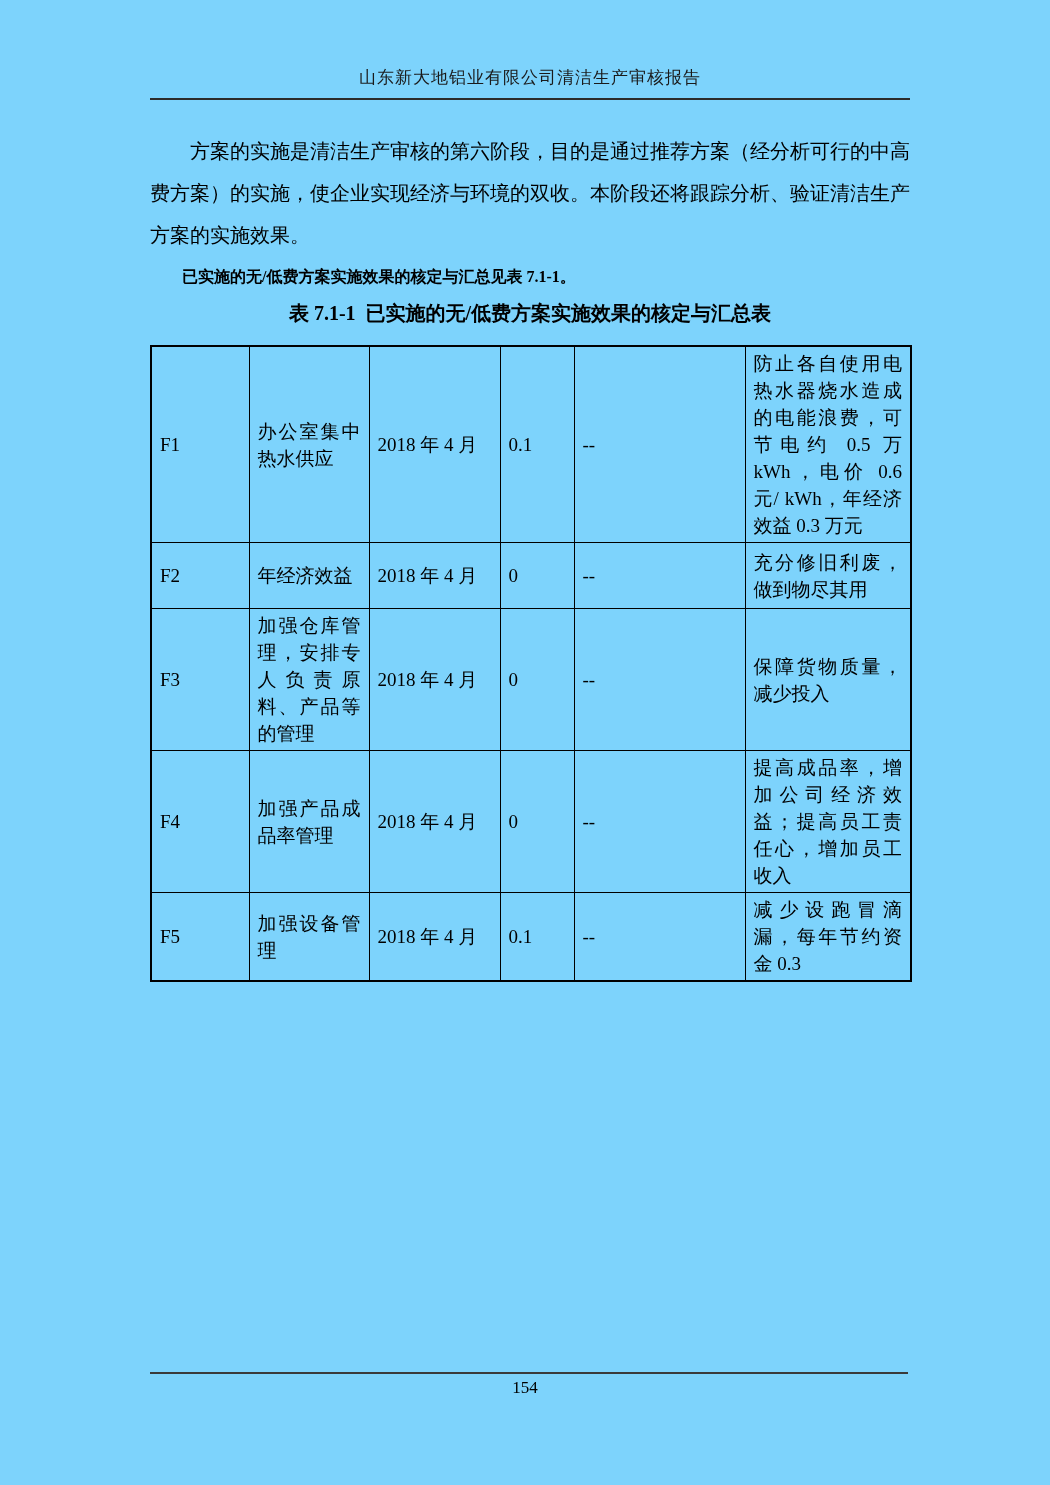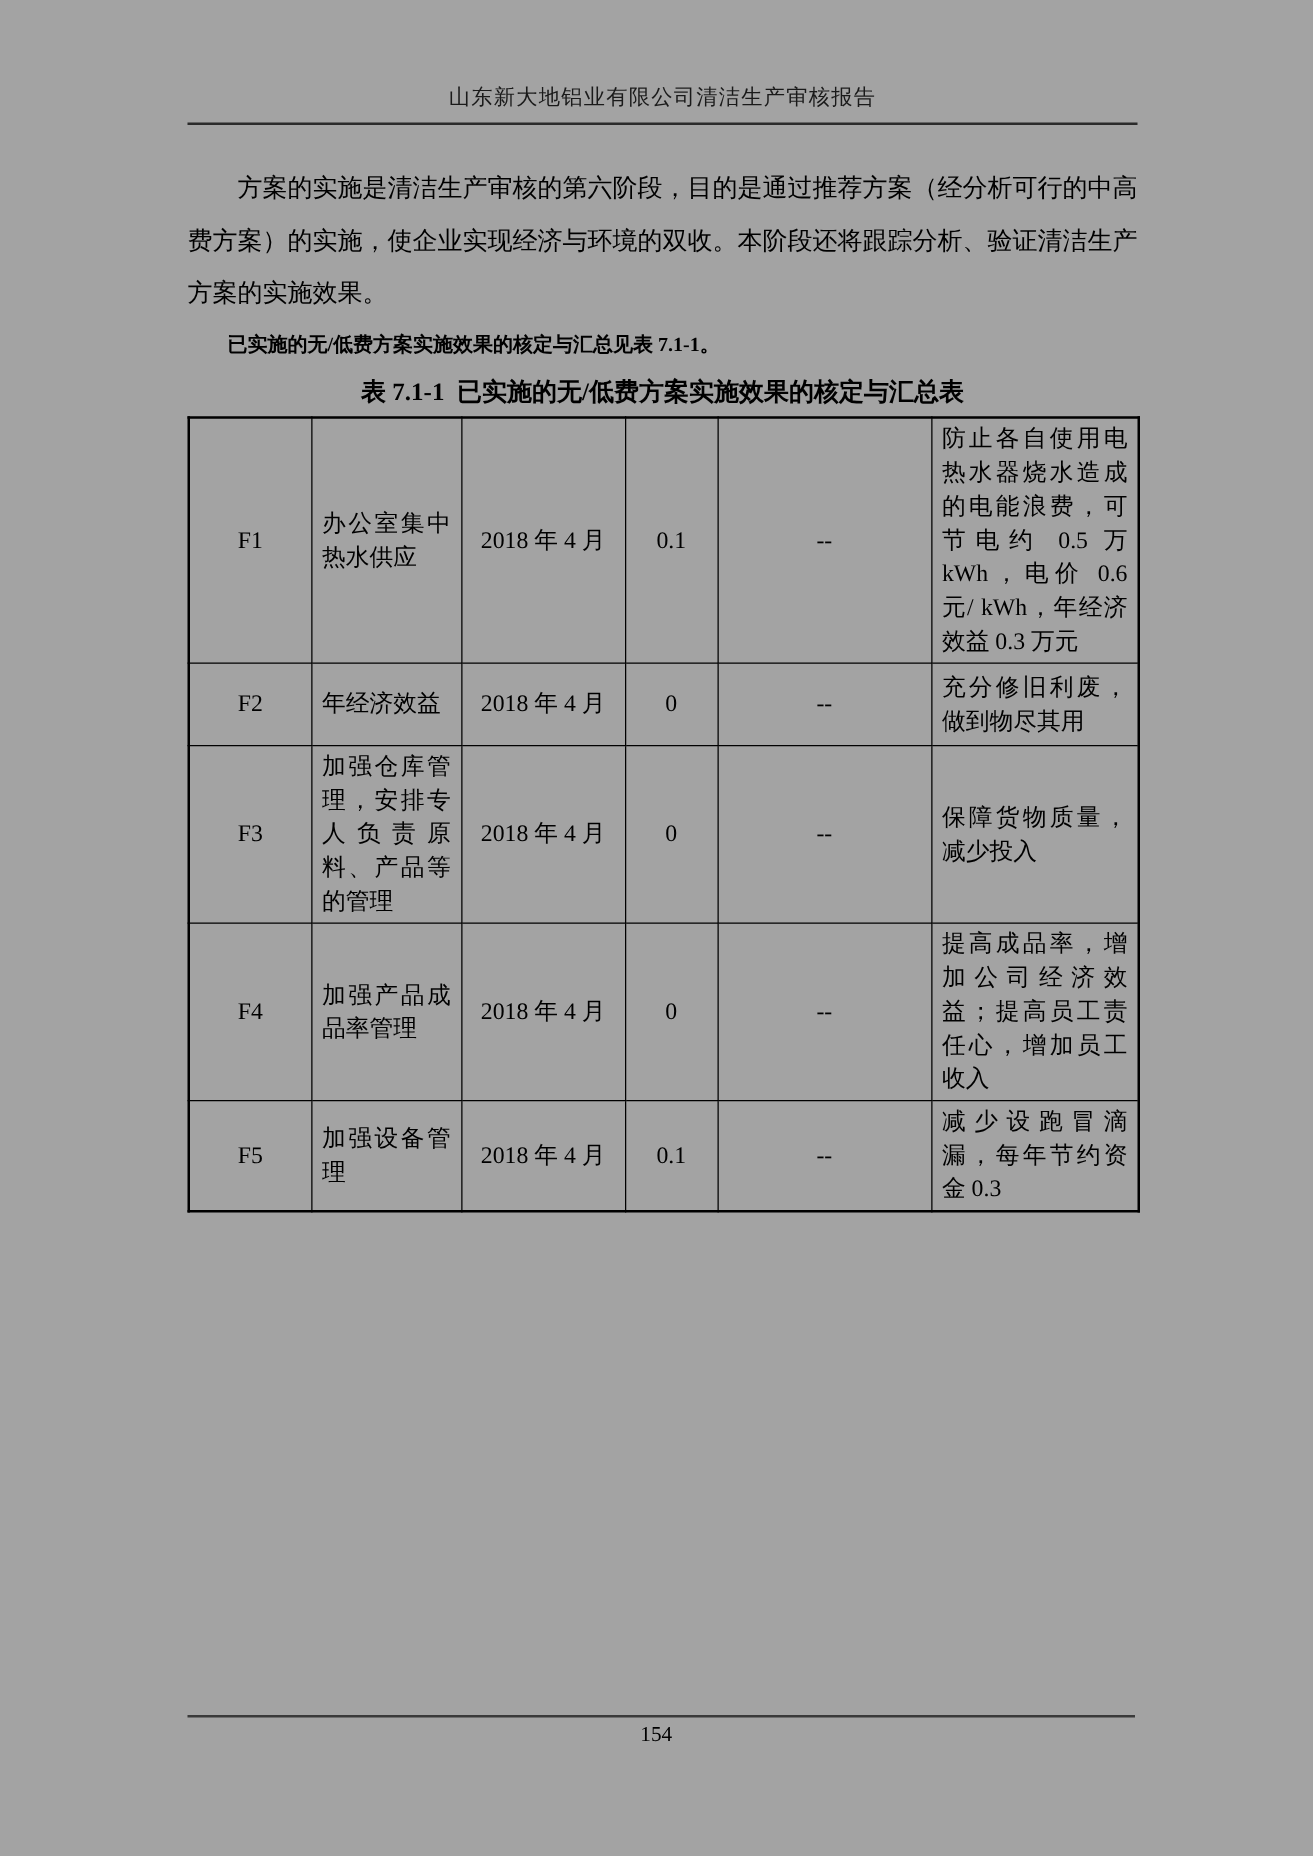--- a/index.html
+++ b/index.html
@@ -4,21 +4,21 @@
 <style>
   * { margin: 0; padding: 0; box-sizing: border-box; }
   html, body { background: #ffffff; }
   body {
     width: 1050px; height: 1485px;
     position: relative;
     font-family: "Liberation Serif", "DejaVu Serif", serif;
     color: #000;
     overflow: hidden;
   }
-  .page { position: absolute; left: 0; top: 0; width: 1050px; height: 1485px; background: #a3a3a3; }
+  .page { position: absolute; left: 0; top: 0; width: 1050px; height: 1485px; background: #7dd3fc; }
   .content { position: absolute; left: 150px; top: 0; width: 760px; }
 
   .running-header {
     padding-top: 66px;
     text-align: center;
     font-size: 17px;
     letter-spacing: 1px;
     color: #1a1a1a;
     border-bottom: 2.5px solid #2b2b2b;
     padding-bottom: 9px;
@@ -57,21 +57,21 @@
     font-weight: bold;
     text-indent: 2em;
   }
 
   .table-caption {
     margin-top: 2px;
     text-align: center;
     font-size: 20px;
     font-weight: bold;
     white-space: pre-wrap;
-    margin-bottom: 6px;
+    margin-bottom: 18px;
   }
 
   table.summary {
     border-collapse: collapse;
     table-layout: fixed;
     width: 760px;
     border: 2.2px solid #000;
   }
   table.summary th, table.summary td {
     border: 1.6px solid #000;
@@ -88,21 +88,21 @@
     white-space: pre-line;
     line-height: 28px;
   }
   tr.r-head  { height: 56px; }
   tr.r-f1 td { height: 190px; }
   tr.r-f2 td { height: 66px; }
   tr.r-f3 td { height: 134px; }
   tr.r-f4 td { height: 104px; }
   tr.r-f5 td { height: 68px; }
 
-  td.cell-center { text-align: center; }
+  td.cell-center { }
   td.cell-justify { text-align: justify; text-justify: inter-ideograph; }
 
   .footer-rule {
     position: absolute;
     left: 150px; top: 1372px;
     width: 758px;
     border-top: 2px solid #3a3a3a;
   }
   .page-number {
     position: absolute;

